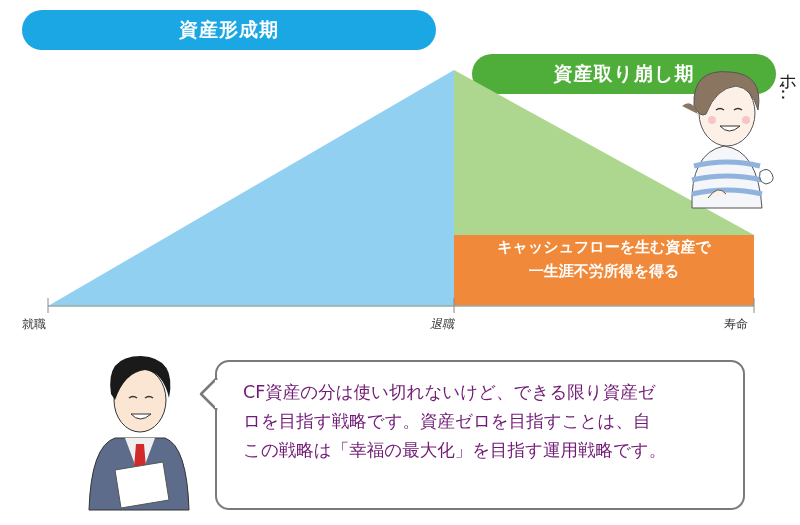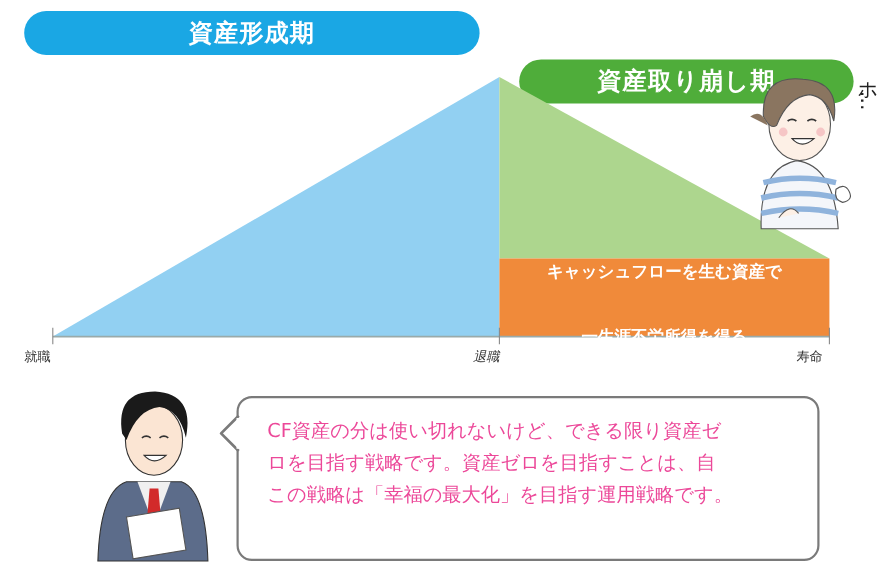--- a/index.html
+++ b/index.html
@@ -1,33 +1,33 @@
 <!DOCTYPE html>
 <html><head>
 <meta charset="utf-8">
 <style>
   html, body { margin:0; padding:0; background:#ffffff; }
   body { width:800px; height:525px; position:relative; overflow:hidden;
          font-family:"DejaVu Sans", "Liberation Sans", sans-serif; }
   .pill { position:absolute; top:10px; height:40px; border-radius:20px; color:#fff;
-          font-weight:bold; font-size:22px; display:flex; align-items:center; justify-content:center;
+          font-weight:bold; font-size:19px; display:flex; align-items:center; justify-content:center;
           letter-spacing:1px; }
   #pill-blue { left:22px; width:414px; }
   #pill-green { left:472px; width:304px;margin-top:44px; }
   svg.chart { position:absolute; left:0; top:0; }
   .axis-label { position:absolute; top:316px; font-size:12px; color:#333; }
   #lbl-start { left:22px; }
   #lbl-retire { left:430px;font-style:italic; }
   #lbl-end { left:724px; }
   .orange-box { position:absolute; left:454px; top:235px; width:300px; height:83px;
-                display:flex; flex-direction:column; align-items:center; justify-content:space-between;
+                display:flex; flex-direction:column; align-items:center; justify-content:flex-start;
                 color:#fff; font-weight:bold; font-size:15px; line-height:24px; }
   .bubble { position:absolute; left:215px; top:360px; width:530px; height:150px;
             border:2.5px solid #7a7a7a; border-radius:14px; background:#fff; box-sizing:border-box;
-            padding:16px 18px 0 26px; font-size:17.5px; line-height:29px; color:#ec4899; }
+            padding:16px 18px 0 26px; font-size:17.5px; line-height:29px; color:#701a75; }
   .bubble-tail { position:absolute; left:198px; top:376px; }
   .bubble p { margin:0; white-space:nowrap; }
   .woman { position:absolute; left:672px; top:58px; }
   .man { position:absolute; left:85px; top:350px; }
   .hoo { position:absolute; left:776px; top:62px; font-size:18px; color:#222; }
 </style>
 </head>
 <body>
 
 <div id="pill-blue" class="pill" style="background:#1aa7e4">

